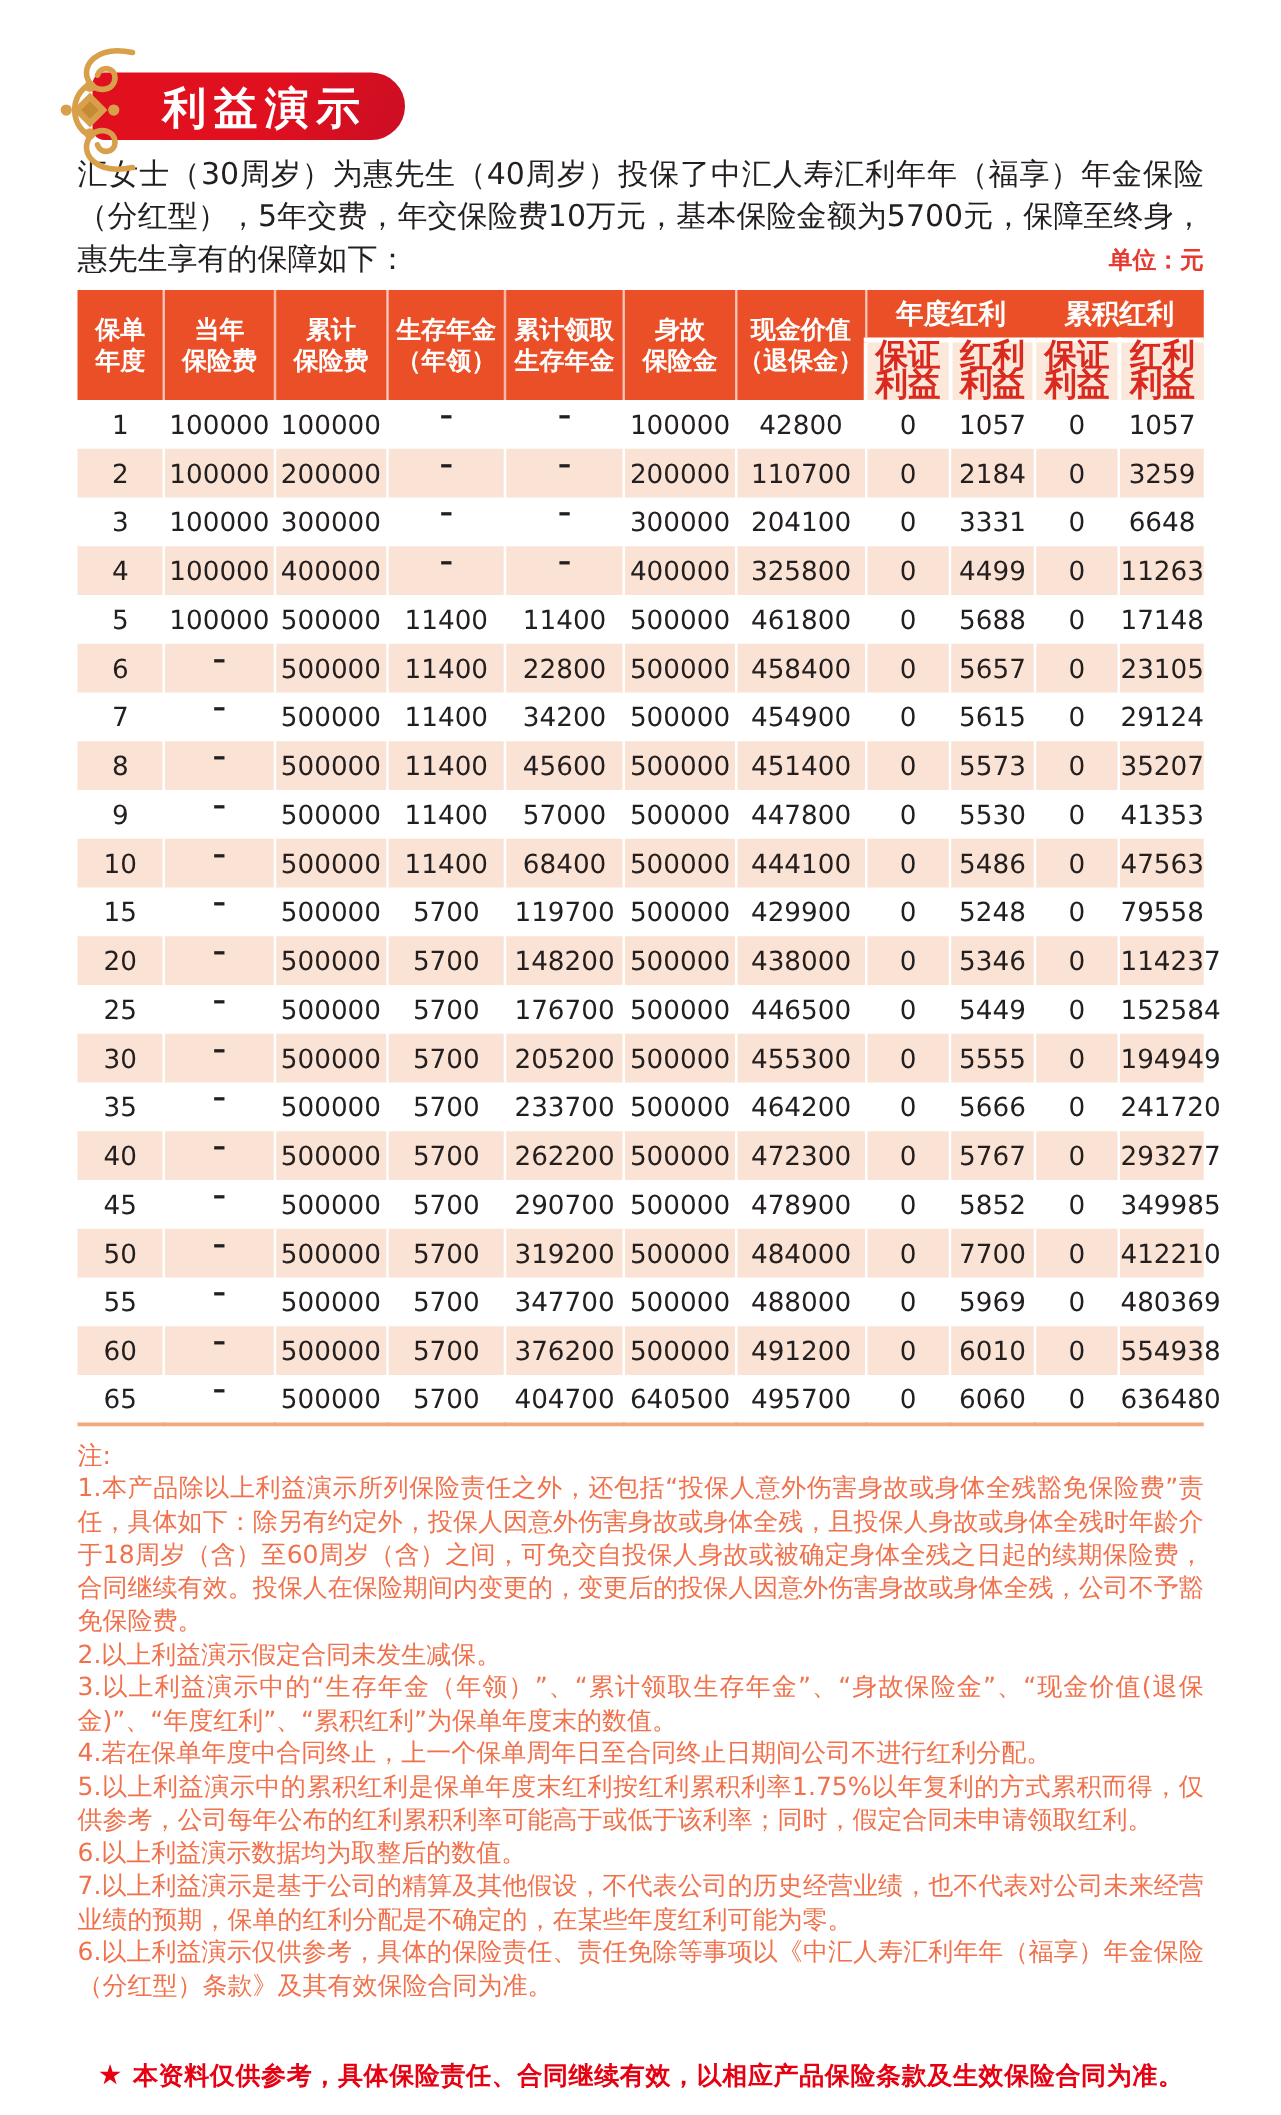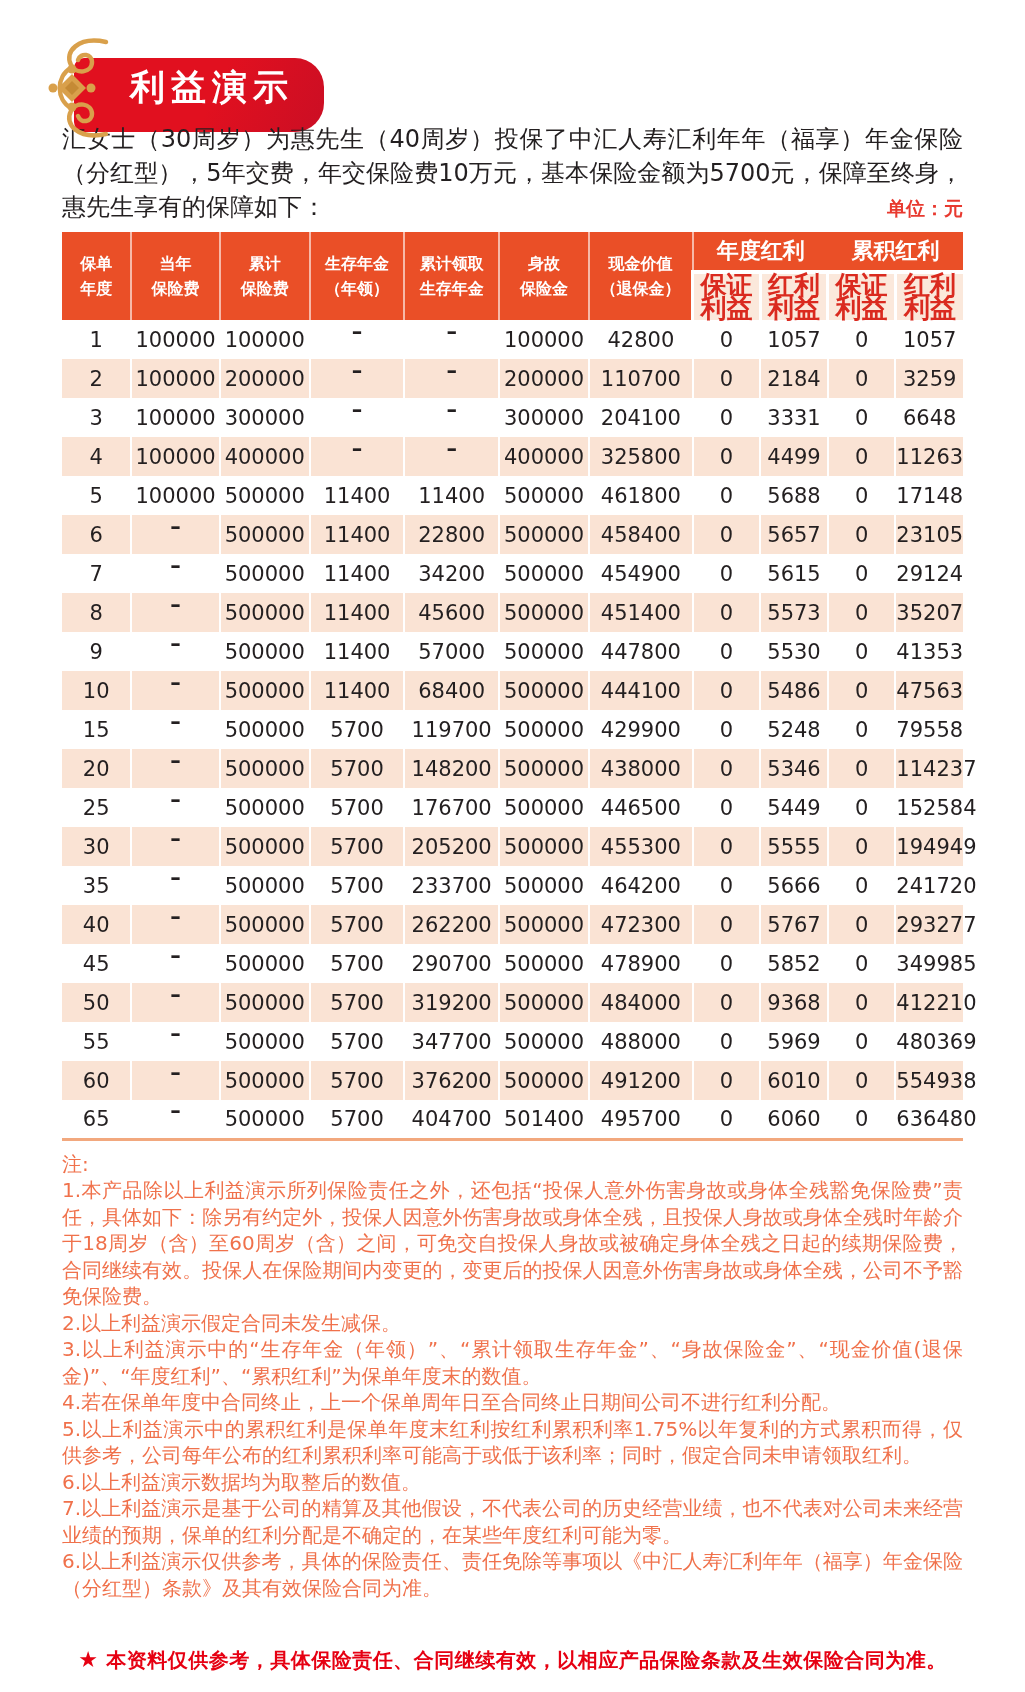--- a/index.html
+++ b/index.html
@@ -13,21 +13,21 @@
   body{
     width:1025px;height:1692px;overflow:hidden;
     font-family:"DejaVu Sans","Liberation Sans",sans-serif;
     color:var(--body-text);
   }
   .page{padding:0 62px;}
 
   
   .masthead{position:relative;height:72px;margin-top:48px;}
   .banner{
-    position:absolute;left:12px;top:10px;width:250px;height:74px;
+    position:absolute;left:12px;top:10px;width:250px;height:54px;
     background:linear-gradient(115deg,var(--banner-red) 55%,var(--banner-red-dark) 100%);
     border-radius:10px 29px 29px 10px;
   }
   .banner-title{
     display:block;line-height:58px;font-size:35px;font-weight:bold;color:#fff;
     text-align:center;letter-spacing:6px;padding-left:26px;
   }
   .ornament{position:absolute;left:-18px;top:-14px;z-index:2;}
 
   
@@ -35,21 +35,21 @@
   .unit-label{
     position:absolute;right:0;bottom:-1px;color:var(--unit-text);
     font-weight:bold;font-size:19px;
   }
 
   
   table.benefit{width:100%;border-collapse:collapse;margin-top:8px;table-layout:fixed;}
   table.benefit{border-bottom:3px solid var(--table-bottom-border);}
   th,td{text-align:center;vertical-align:middle;}
   .th-main{
-    background:var(--header-orange);color:#fff;font-weight:bold;font-size:16px;
+    background:var(--header-orange);color:#fff;font-weight:bold;font-size:20px;
     line-height:25px;border-right:2px solid rgba(255,255,255,.6);
   }
   .th-main:last-of-type{border-right:2px solid rgba(255,255,255,.6);}
   .th-group{
     background:var(--header-orange);color:#fff;font-weight:bold;font-size:22px;
     height:40px;border-bottom:4px solid #fff;margin-top:48px;
   }
   .th-group.first{border-left:2px solid rgba(255,255,255,.6);}
   .th-sub{
     background:var(--subheader-bg);color:var(--subheader-text);font-weight:bold;
@@ -361,21 +361,21 @@
         </tr>
         <tr>
           <td>50</td>
           <td><span class="dash">–</span></td>
           <td>500000</td>
           <td>5700</td>
           <td>319200</td>
           <td>500000</td>
           <td>484000</td>
           <td>0</td>
-          <td>9368</td>
+          <td>7700</td>
           <td>0</td>
           <td>412210</td>
         </tr>
         <tr>
           <td>55</td>
           <td><span class="dash">–</span></td>
           <td>500000</td>
           <td>5700</td>
           <td>347700</td>
           <td>500000</td>
@@ -397,21 +397,21 @@
           <td>6010</td>
           <td>0</td>
           <td>554938</td>
         </tr>
         <tr>
           <td>65</td>
           <td><span class="dash">–</span></td>
           <td>500000</td>
           <td>5700</td>
           <td>404700</td>
-          <td>501400</td>
+          <td>640500</td>
           <td>495700</td>
           <td>0</td>
           <td>6060</td>
           <td>0</td>
           <td>636480</td>
         </tr>
       </tbody>
   </table>
 
   <div class="notes">

